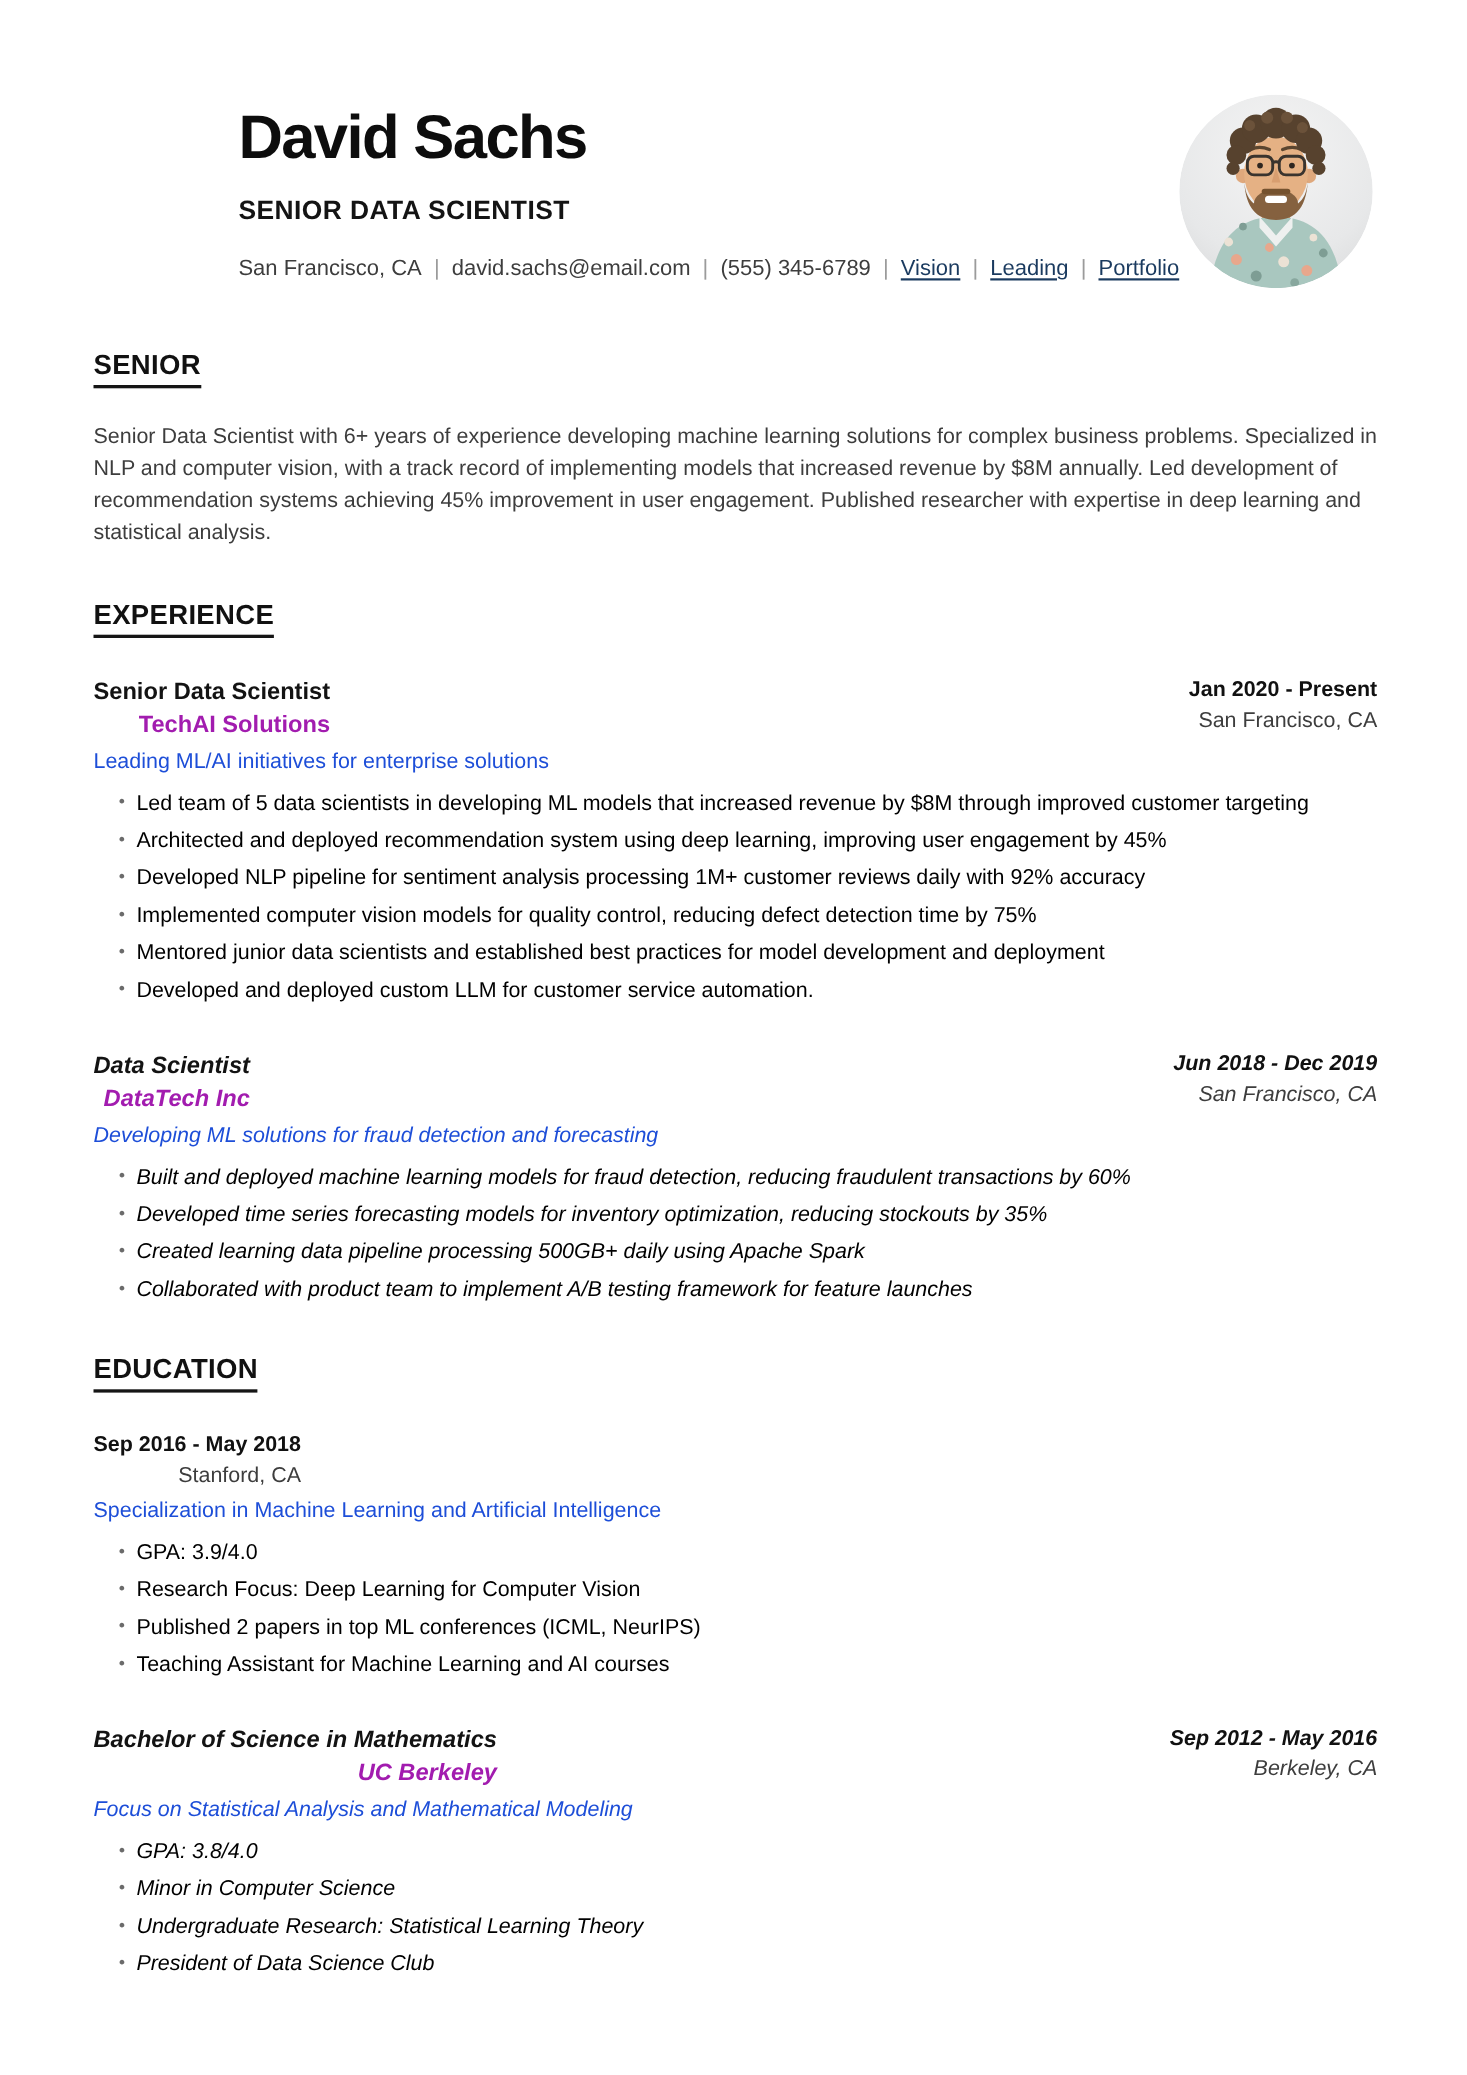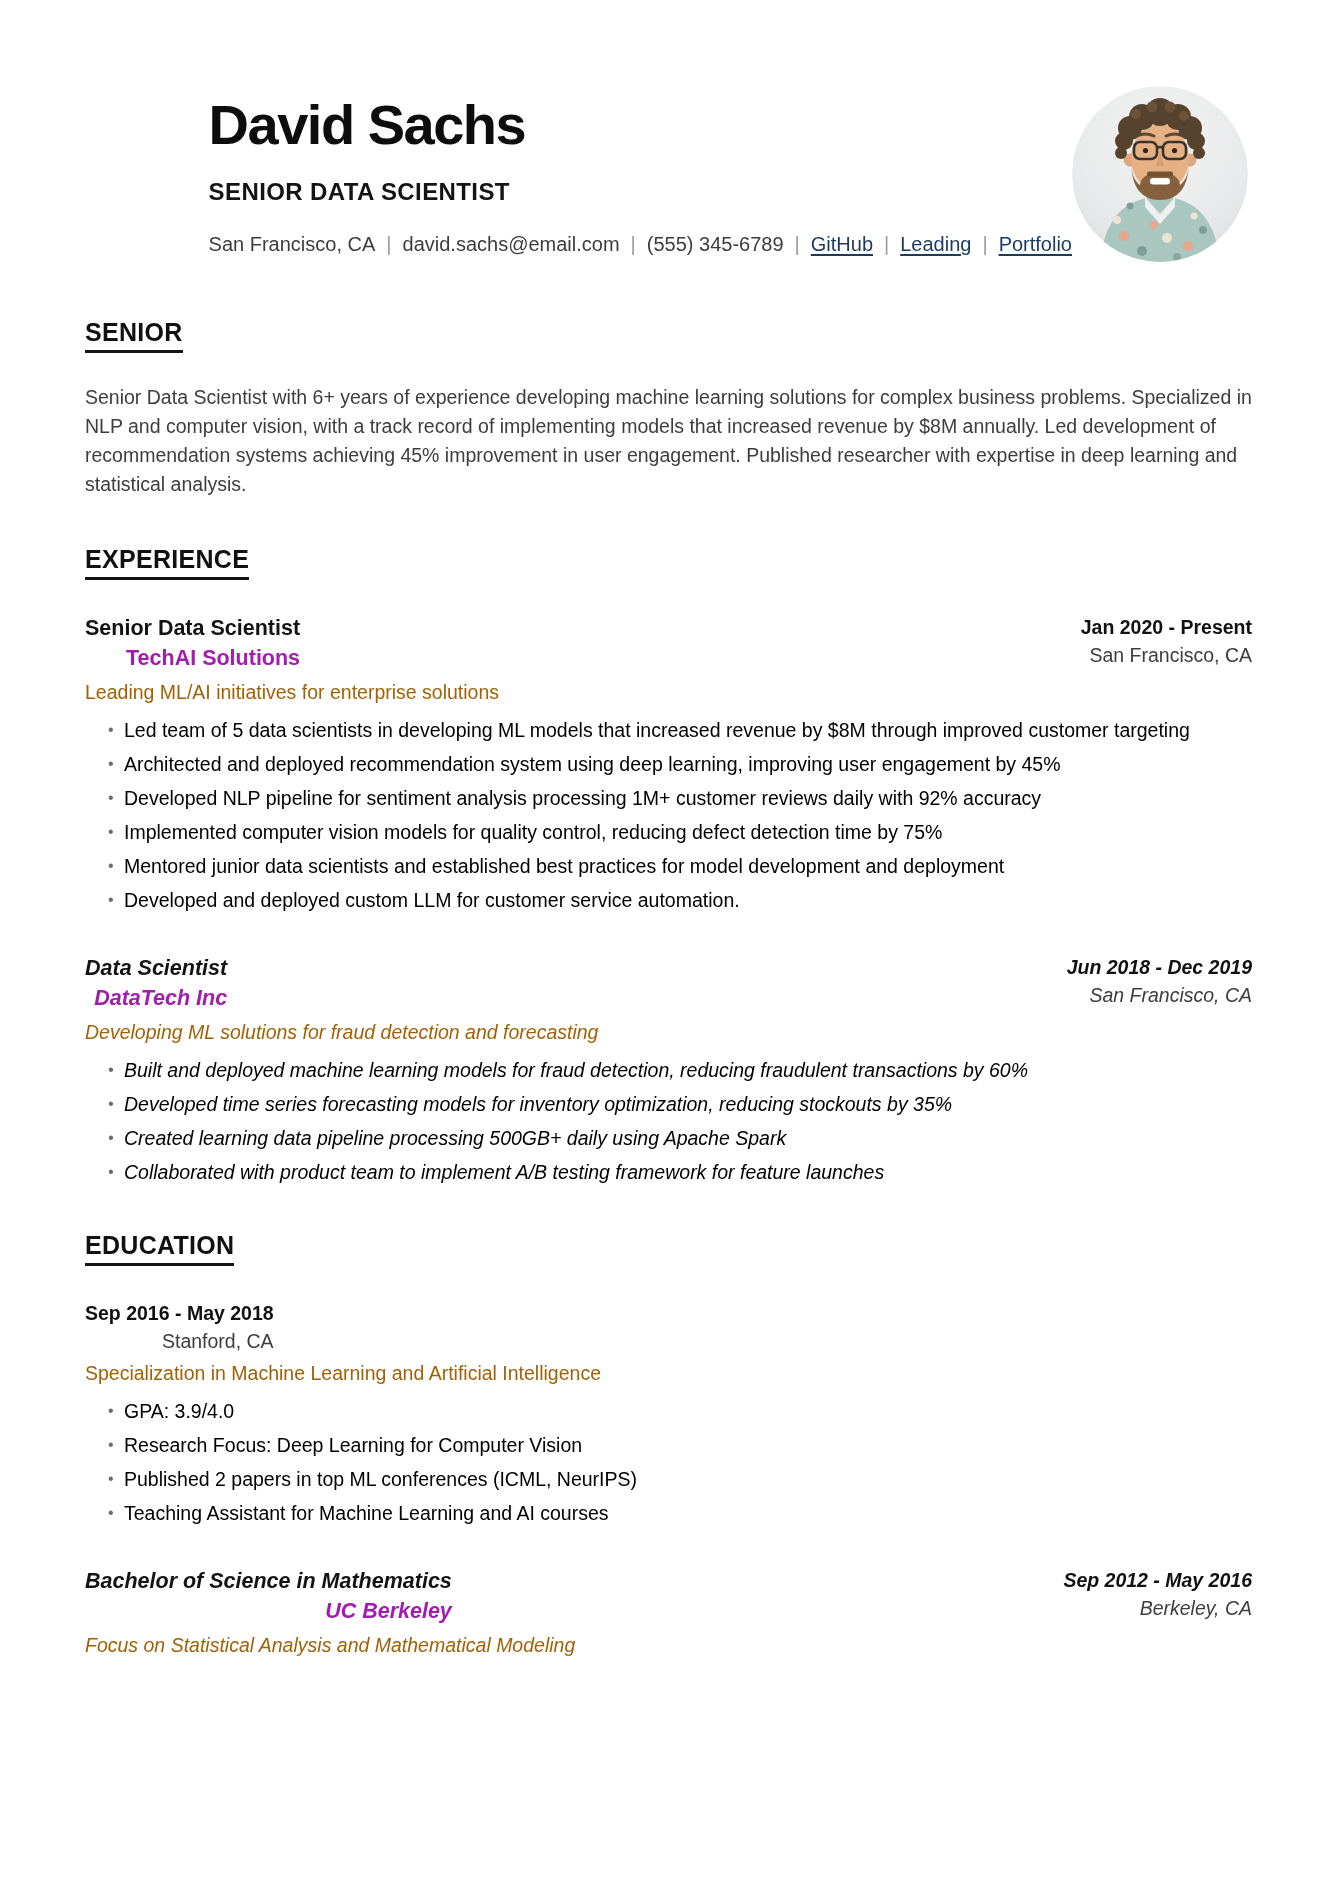--- a/index.html
+++ b/index.html
@@ -50,21 +50,21 @@
 
   
   .entry { margin-top: 33px; }
   .entry + .entry { margin-top: 42px; font-style: italic; }
   .entry-head { display: flex; justify-content: space-between; align-items: flex-start; }
   .entry-titles .entry-title { font-size: 21.5px; font-weight: 700; color: #131313; line-height: 30px; }
   .entry-titles .entry-org  { font-size: 21.5px; font-weight: 700; color: #a21caf; line-height: 31px; text-align: right; }
   .entry-right { text-align: right; }
   .entry-dates { font-size: 19.5px; font-weight: 700; color: #111; line-height: 28px; }
   .entry-loc   { font-size: 19.5px; color: #3d3d3d; line-height: 28px; }
-  .entry-desc  { margin-top: 7px; font-size: 19.5px; color: #a16207; }
+  .entry-desc  { margin-top: 7px; font-size: 19.5px; color: #1d4ed8; }
 
   ul.bullets { list-style: none; margin: 15px 0 0 0; padding: 0 0 0 23px; }
   ul.bullets li {
     position: relative; padding-left: 16px;
     font-size: 19.5px; color: #000000; line-height: 22px; margin-top: 12px;
   }
   ul.bullets li:first-child { margin-top: 0; }
   ul.bullets li::before {
     content: "\2022"; position: absolute; left: 0; top: 0;
     font-size: 16px; color: #6b6b6b;
@@ -73,21 +73,21 @@
 </head>
 <body>
 
 <div class="page">
 
   <div class="header">
     <div class="h-left">
       <h1 class="name">David Sachs</h1>
       <div class="candidate-title">SENIOR DATA SCIENTIST</div>
       <div class="contact">
-        <span>San Francisco, CA</span><span class="sep">|</span><span>david.sachs@email.com</span><span class="sep">|</span><span>(555) 345-6789</span><span class="sep">|</span><span class="link">GitHub</span><span class="sep">|</span><span class="link">Leading</span><span class="sep">|</span><span class="link">Portfolio</span>
+        <span>San Francisco, CA</span><span class="sep">|</span><span>david.sachs@email.com</span><span class="sep">|</span><span>(555) 345-6789</span><span class="sep">|</span><span class="link">Vision</span><span class="sep">|</span><span class="link">Leading</span><span class="sep">|</span><span class="link">Portfolio</span>
       </div>
     </div>
 
     <div class="photo">
       <svg width="176" height="176" viewBox="0 0 176 176">
         <defs>
           <clipPath id="pclip">
               <circle cx="88" cy="88" r="88"></circle>
             </clipPath>
           <radialGradient id="pbg" cx="50%" cy="30%" r="85%">
@@ -237,16 +237,22 @@
         <div class="entry-titles">
           <div class="entry-title">Bachelor of Science in Mathematics</div>
           <div class="entry-org">UC Berkeley</div>
         </div>
         <div class="entry-right">
           <div class="entry-dates">Sep 2012 - May 2016</div>
           <div class="entry-loc">Berkeley, CA</div>
         </div>
       </div>
       <div class="entry-desc">Focus on Statistical Analysis and Mathematical Modeling</div>
+      <ul class="bullets">
+        <li>GPA: 3.8/4.0</li>
+        <li>Minor in Computer Science</li>
+        <li>Undergraduate Research: Statistical Learning Theory</li>
+        <li>President of Data Science Club</li>
+      </ul>
     </div>
   </div>
 
 </div>
 
 </body></html>

